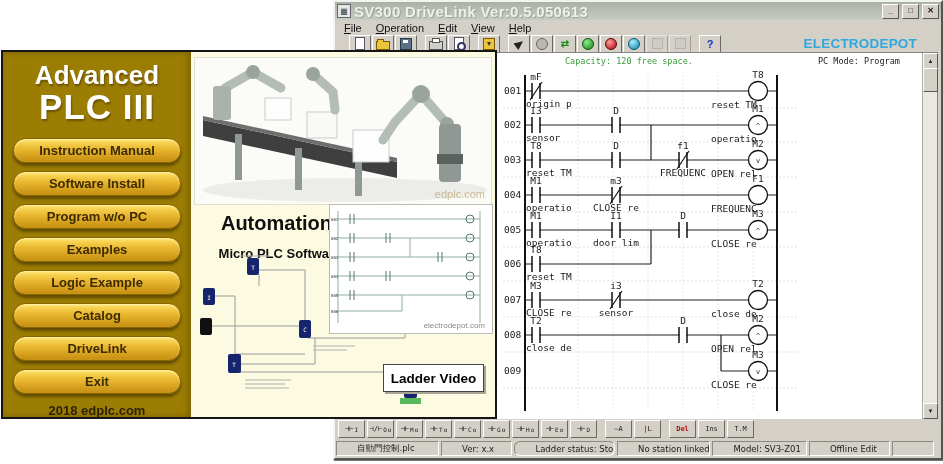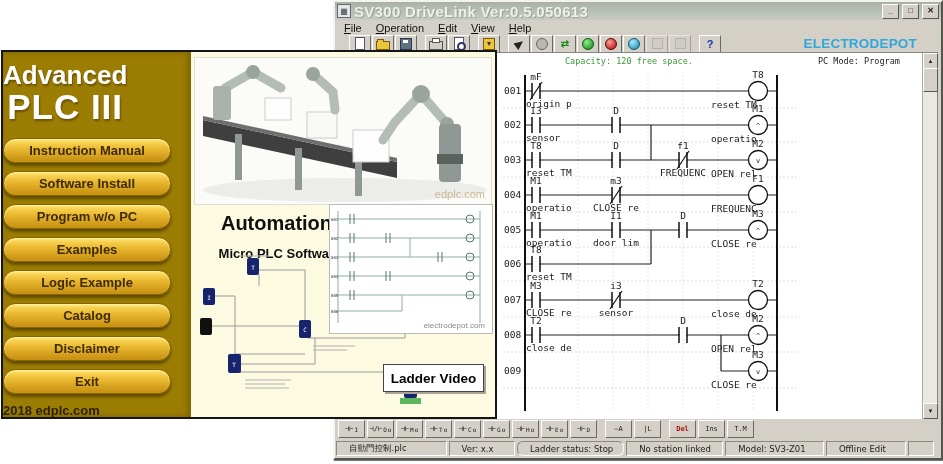--- a/index.html
+++ b/index.html
@@ -65,28 +65,28 @@
 
   
   .bottombar{position:absolute;left:1px;top:417px;width:600px;height:20px;display:flex;align-items:center;gap:2px;padding-left:2px;background:#D4D0C8}
   .lbtn{min-width:23px;height:16px;background:#D4D0C8;border:1px solid;border-color:#fff #6a6a64 #6a6a64 #fff;
     display:flex;align-items:center;justify-content:center;font:7px "DejaVu Sans Mono",monospace;color:#222;padding:0 1px;white-space:nowrap}
   .lbtn sup{font-size:6px;margin-left:1px}
   .lbtn .coilmark{font-size:6px;margin-left:1px}
   .lbtn.red{color:#B01010;font-weight:bold}
   .lbtn.gapL{margin-left:6px}
   .statusbar{position:absolute;left:1px;top:438px;width:600px;height:15px;display:flex;background:#D4D0C8;padding-top:1px}
-  .sfield{border:1px solid;border-color:#8A8A84 #FFF #FFF #8A8A84;margin-right:2px;padding:0 12px;
+  .sfield{border:1px solid;border-color:#8A8A84 #FFF #FFF #8A8A84;margin-right:2px;padding:0 20px;
     font-size:8.5px;color:#222;white-space:nowrap;overflow:hidden;display:flex;align-items:center;font-family:"DejaVu Sans","Liberation Sans",sans-serif}
   .sfield.fill{flex:1}
 
   
   #front-panel{position:absolute;left:1px;top:50px;width:492px;height:365px;border:2px solid #151515;
     display:flex;z-index:10;background:#FCFAE1}
-  .gold{width:188px;background:#9C7D04;display:flex;flex-direction:column;align-items:flex-start;box-shadow:inset -3px 0 6px rgba(60,45,0,.35)}
+  .gold{width:188px;background:#9C7D04;display:flex;flex-direction:column;align-items:center;box-shadow:inset -3px 0 6px rgba(60,45,0,.35)}
   .gold-title{margin-top:10px;text-align:center;color:#FFFFFF;font-weight:bold;line-height:1.04;text-shadow:1px 2px 2px rgba(60,40,0,.5)}
   .gold-title .l1{font-size:26px;display:block}
   .gold-title .l2{font-size:35px;display:block;letter-spacing:1px}
   .front-buttons{display:flex;flex-direction:column;gap:8px;margin-top:13px;width:168px}
   .gbtn{height:23px;border-radius:13px;border:1px solid #8A6400;
     background:linear-gradient(#FFE268 0%,#EBBA32 40%,#C58E10 100%);
     box-shadow:0 3px 3px rgba(50,35,0,.55),inset 0 1px 2px #FFF3B0;
     color:#3E2B00;font-weight:bold;font-size:13px;display:flex;align-items:center;justify-content:center;
     font-family:"Liberation Sans",sans-serif}
   .gold-footer{margin-top:9px;color:#2E2300;font-size:13px;font-weight:600}
@@ -412,21 +412,21 @@
       <span class="l1">Advanced</span>
       <span class="l2">PLC III</span>
     </div>
     <div class="front-buttons" id="front-buttons">
         <div class="gbtn">Instruction Manual</div>
         <div class="gbtn">Software Install</div>
         <div class="gbtn">Program w/o PC</div>
         <div class="gbtn">Examples</div>
         <div class="gbtn">Logic Example</div>
         <div class="gbtn">Catalog</div>
-        <div class="gbtn">Disclaimer</div>
+        <div class="gbtn">DriveLink</div>
         <div class="gbtn">Exit</div>
       </div>
     <div class="gold-footer">2018  edplc.com</div>
   </div>
 
   <div class="cream">
 
     <svg class="photo" viewBox="0 0 296 146">
       <ellipse cx="150" cy="132" rx="142" ry="12" fill="#ECECE8"></ellipse>
       <polygon points="8,62 202,104 202,120 8,78" fill="#3F3F3F"></polygon>

